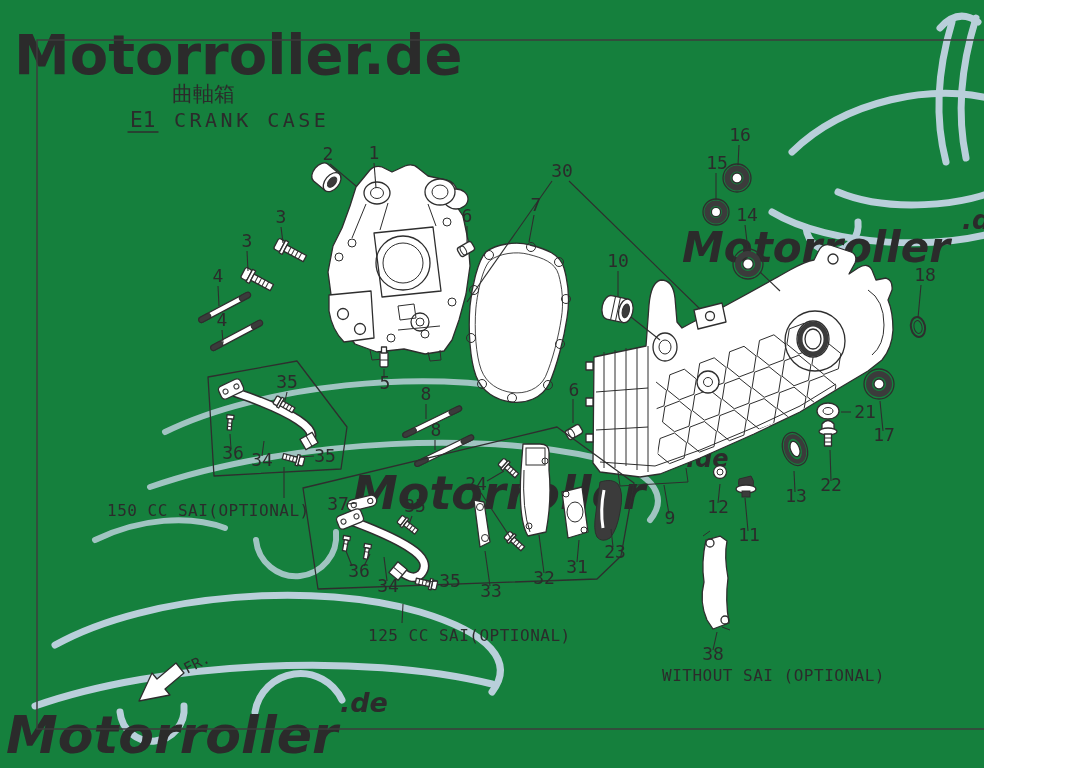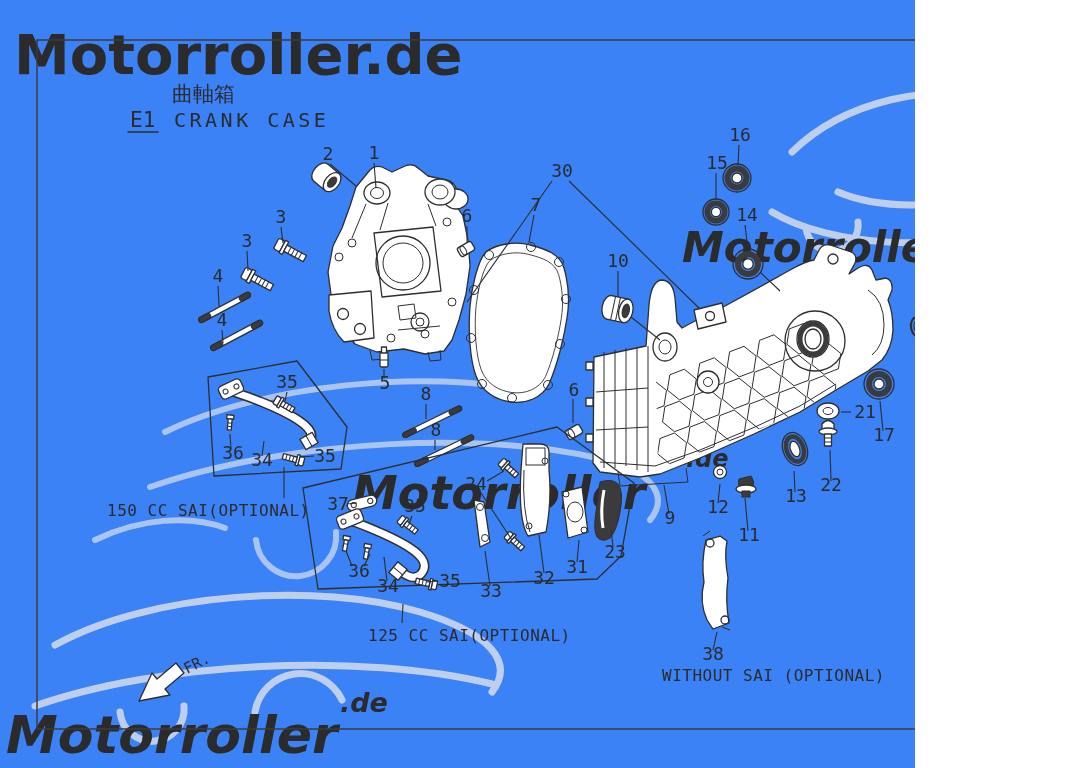--- a/index.html
+++ b/index.html
@@ -1,16 +1,16 @@
 <!DOCTYPE html>
 <html><head>
 <meta charset="utf-8">
 <style>
   html,body{margin:0;padding:0;background:#fff;}
-  #stage{position:relative;width:915px;height:768px;background:#3b82f6;overflow:hidden;}
+  #stage{position:relative;width:984px;height:768px;background:#15803d;overflow:hidden;}
   svg{display:block;}
   text{font-family:"DejaVu Sans Mono","Liberation Mono",monospace;fill:#2b2b2b;}
   .wmtext{font-family:"DejaVu Sans","Liberation Sans",sans-serif;font-weight:bold;}
   .ln{stroke:#2e2e2e;fill:none;stroke-width:1.3;stroke-linejoin:round;stroke-linecap:round;}
   .lnw{stroke:#2e2e2e;fill:#ffffff;stroke-width:1.3;stroke-linejoin:round;}
   .thin{stroke:#2e2e2e;fill:none;stroke-width:1;}
   .dark{fill:#3b3b3b;stroke:#2e2e2e;stroke-width:1;}
   .leader{stroke:#2e2e2e;stroke-width:1.1;fill:none;}
   .callout{font-size:18px;}
   .caption{font-size:16px;letter-spacing:0.5px;}

